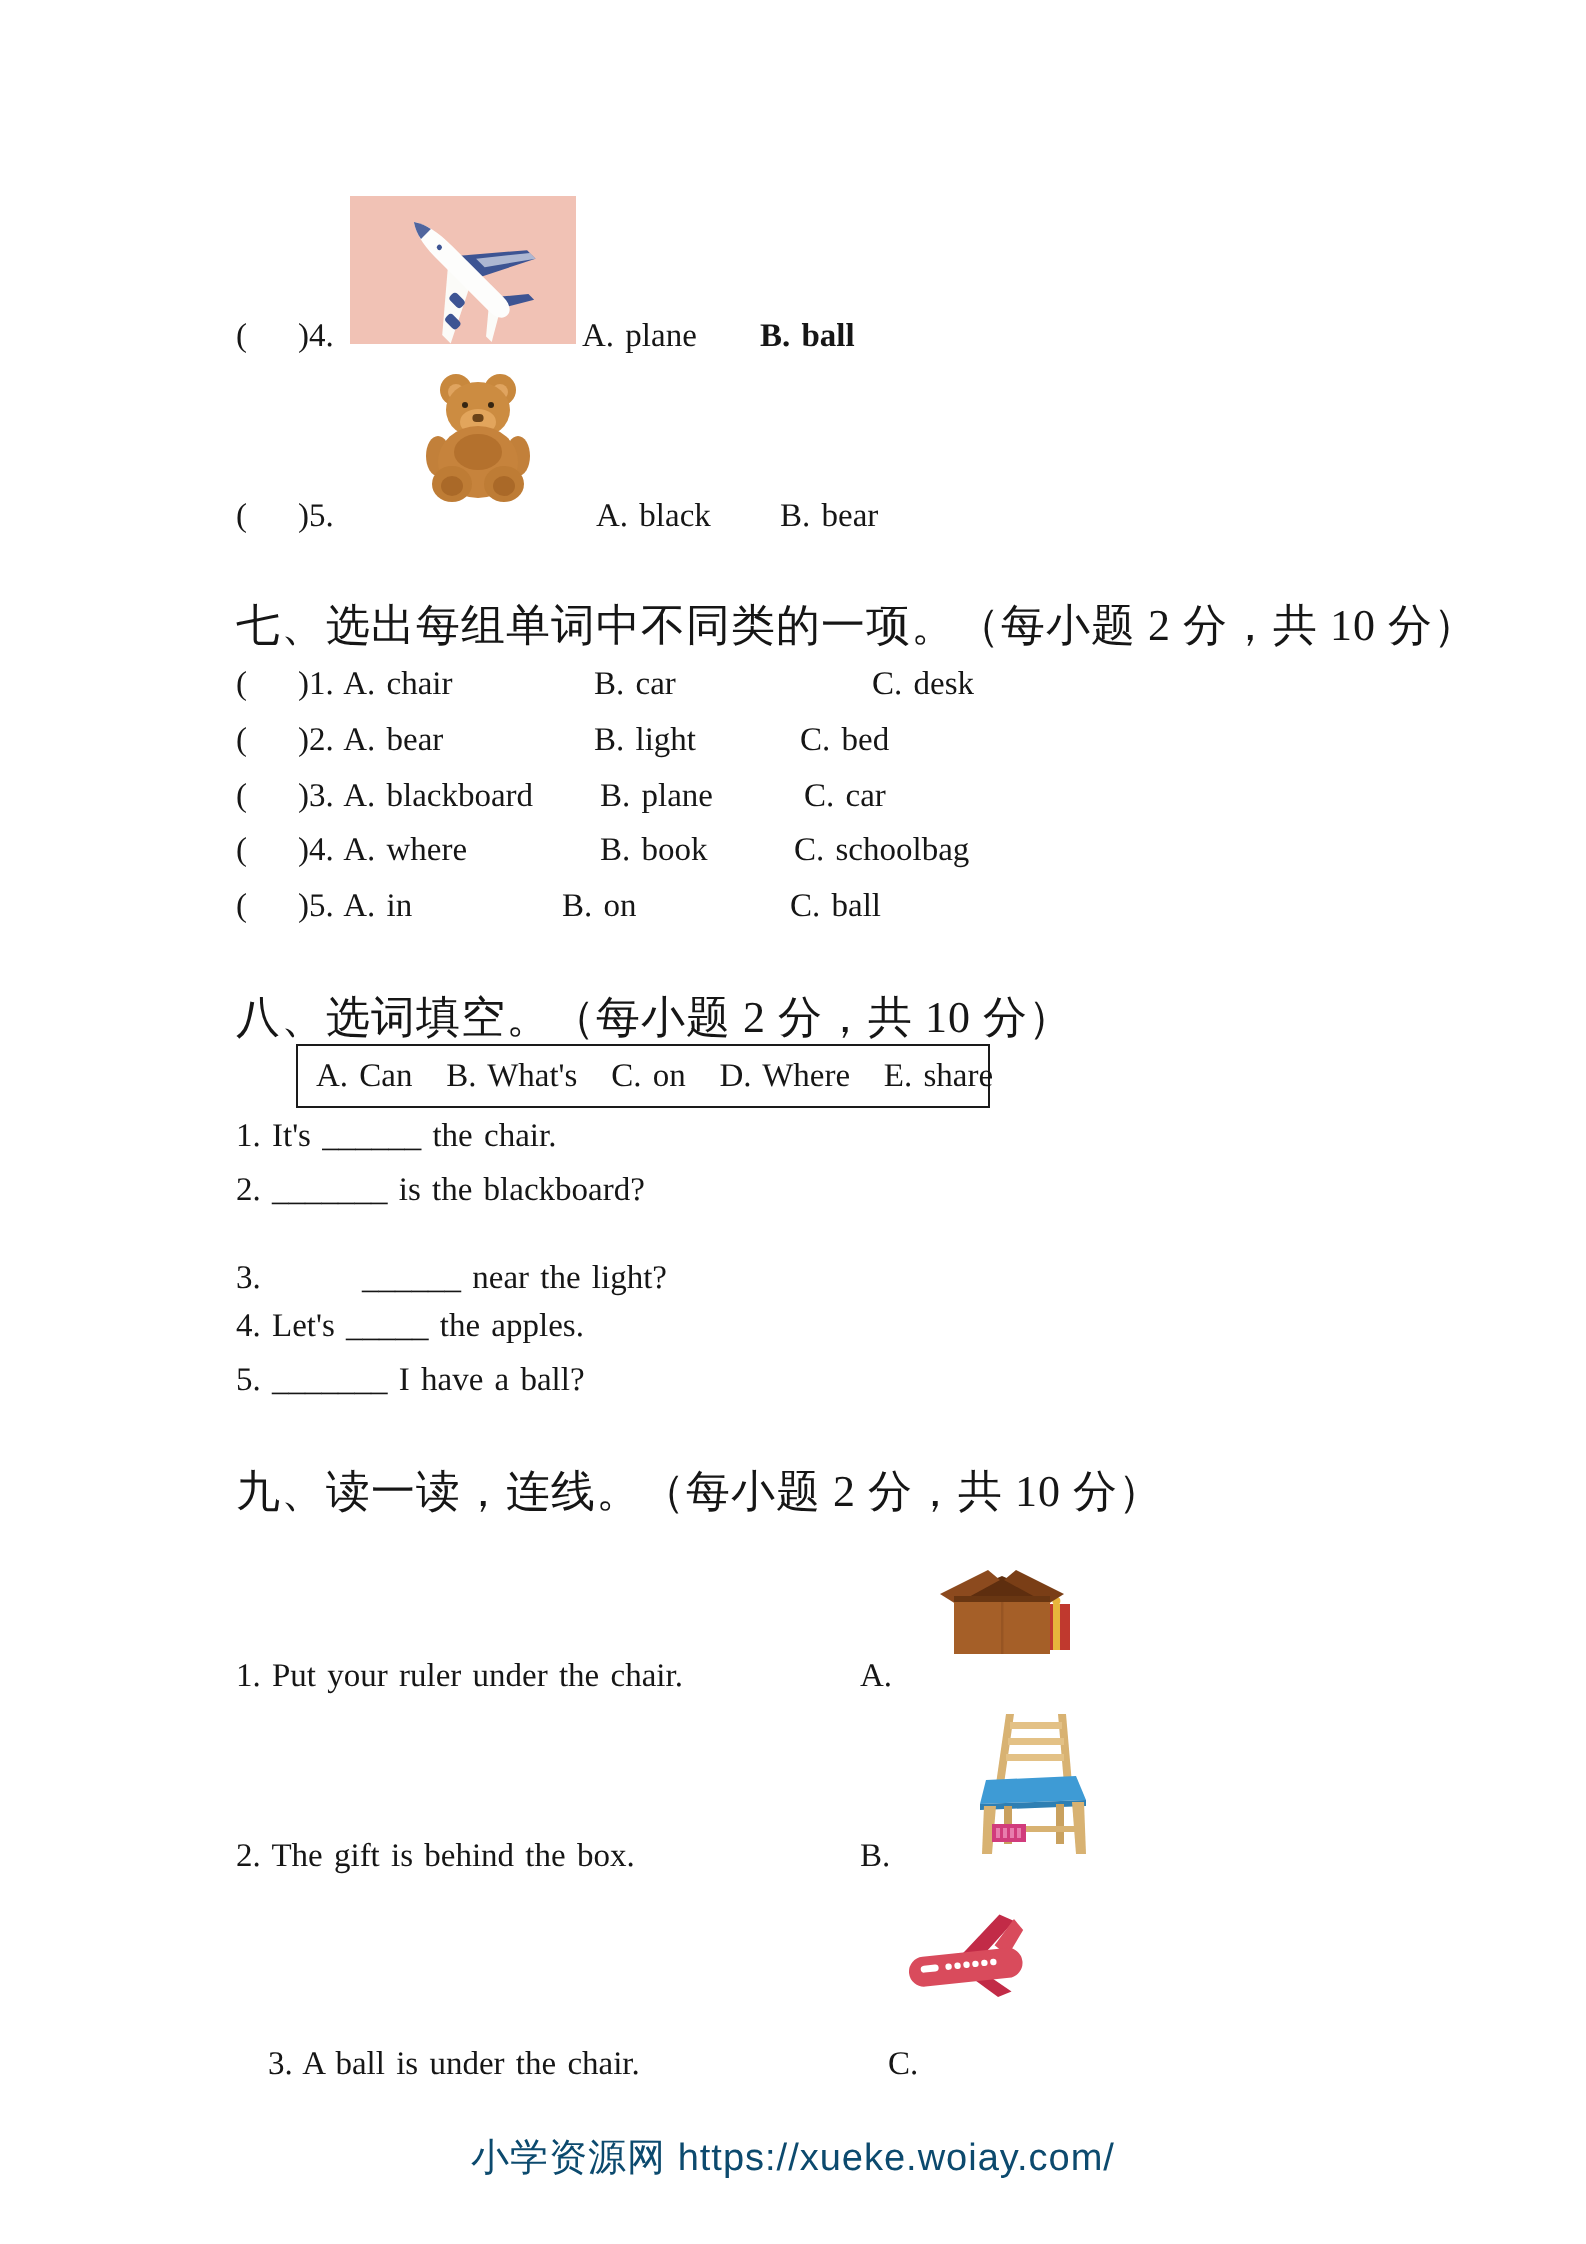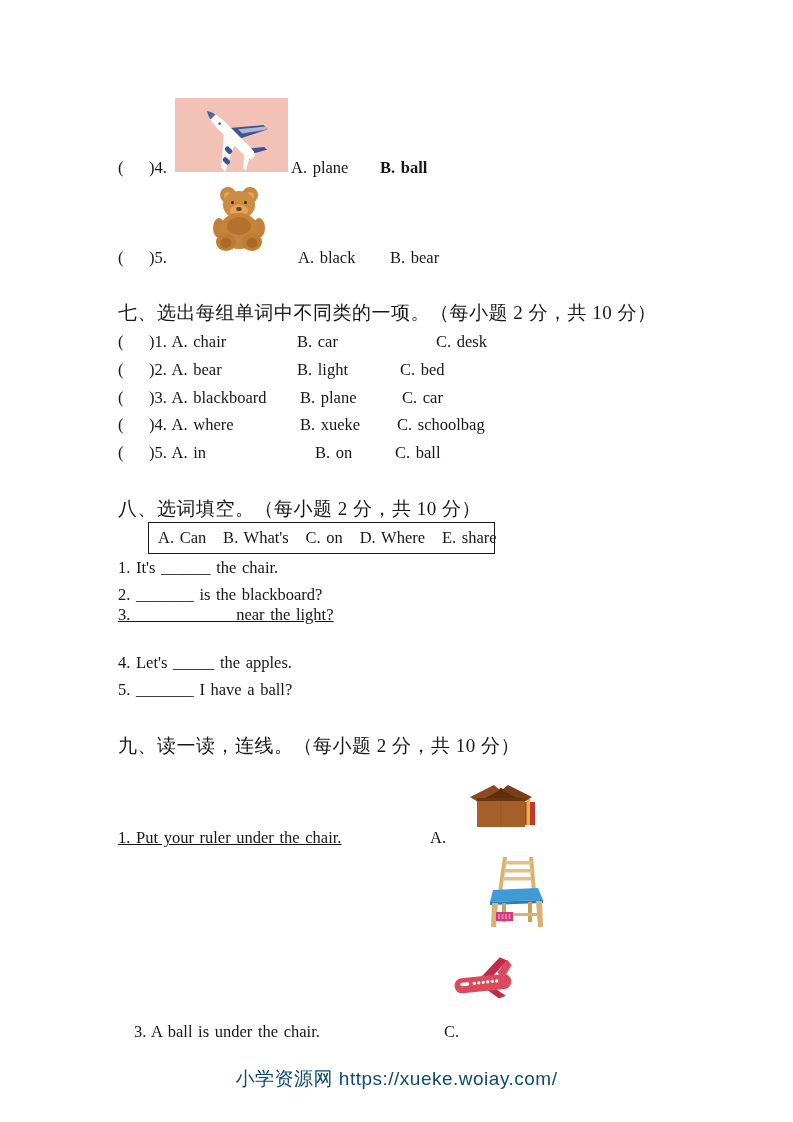--- a/index.html
+++ b/index.html
@@ -6,21 +6,21 @@
   .page{
     position:relative;
     width:793px;height:1122px;
     background:#ffffff;
     font-family:"Liberation Serif","DejaVu Serif",serif;
     color:#161616;
     overflow:hidden;
   }
   .abs{position:absolute;}
   .en{font-size:16.5px;word-spacing:1.5px;white-space:pre;line-height:22px;}
-  .heading{font-size:19px;letter-spacing:.5px;white-space:pre;line-height:24px;}
+  .heading{font-size:22px;letter-spacing:.5px;white-space:pre;line-height:24px;}
   .row{position:absolute;left:0;width:100%;height:22px;}
   .row span{position:absolute;top:0;}
   .wordbank-box{
     position:absolute;left:148px;top:522px;width:347px;height:32px;
     border:1.5px solid #1a1a1a;box-sizing:border-box;
     display:flex;align-items:center;
   }
   .wordbank-box .bank-text{padding-left:9px;}
   .footer{
     position:absolute;left:0;top:1066px;width:100%;
@@ -106,60 +106,60 @@
   </div>
   <div class="row en" style="top:387px;">
     <span style="left:118px;">(</span>
     <span style="left:149px;">)3. A. blackboard</span>
     <span style="left:300px;">B. plane</span>
     <span style="left:402px;">C. car</span>
   </div>
   <div class="row en" style="top:414px;">
     <span style="left:118px;">(</span>
     <span style="left:149px;">)4. A. where</span>
-    <span style="left:300px;">B. xueke</span>
+    <span style="left:300px;">B. book</span>
     <span style="left:397px;">C. schoolbag</span>
   </div>
   <div class="row en" style="top:442px;">
     <span style="left:118px;">(</span>
     <span style="left:149px;">)5. A. in</span>
-    <span style="left:315px;text-align:right;">B. on</span>
+    <span style="left:281px;text-align:right;">B. on</span>
     <span style="left:395px;">C. ball</span>
   </div>
 
   <div class="abs heading" style="left:118px;top:497px;">八、选词填空。（每小题 2 分，共 10 分）</div>
 
   <div class="wordbank-box">
     <span class="en bank-text">A. Can   B. What's   C. on   D. Where   E. share</span>
   </div>
 
   <div class="abs en" style="left:118px;top:557px;">1. It's ______ the chair.</div>
   <div class="abs en" style="left:118px;top:584px;">2. _______ is the blackboard?</div>
-  <div class="abs en" style="left:118px;top:604px;text-decoration:underline;">3.         ______ near the light?</div>
+  <div class="abs en" style="left:118px;top:628px;">3.         ______ near the light?</div>
   <div class="abs en" style="left:118px;top:652px;">4. Let's _____ the apples.</div>
   <div class="abs en" style="left:118px;top:679px;">5. _______ I have a ball?</div>
 
   <div class="abs heading" style="left:118px;top:734px;">九、读一读，连线。（每小题 2 分，共 10 分）</div>
 
   <figure class="abs" style="left:466px;top:781px;">
     <svg width="70" height="50" viewBox="0 0 70 50">
       <rect x="55" y="21" width="14" height="23" fill="#C0392E"></rect>
       <rect x="60.5" y="21" width="3.5" height="23" fill="#E8B43C"></rect>
       <circle cx="62.2" cy="19.5" r="2" fill="#E8B43C"></circle>
       <polygon points="12,17 58,17 35,7" fill="#5E2E0F"></polygon>
       <polygon points="4,16 28,4 34,9 12,21" fill="#8C4A1E"></polygon>
       <polygon points="66,16 42,4 36,9 58,21" fill="#7A3E16"></polygon>
       <rect x="11" y="17" width="48" height="29" fill="#A55F28"></rect>
       <rect x="11" y="17" width="48" height="3" fill="#693612"></rect>
       <rect x="34.5" y="20" width="1.2" height="26" fill="#8E4E20" opacity="0.6"></rect>
     </svg>
   </figure>
 
   <div class="row en" style="top:827px;">
-    <span style="left:118px;text-decoration:underline;">1. Put your ruler under the chair.</span>
+    <span style="left:118px;">1. Put your ruler under the chair.</span>
     <span style="left:430px;">A.</span>
   </div>
 
   <figure class="abs" style="left:486px;top:856px;">
     <svg width="60" height="72" viewBox="0 0 60 72">
       <polygon points="17,1 21,1 16,36 12,36" fill="#D8B272"></polygon>
       <polygon points="43,1 47,1 50,36 46,36" fill="#D8B272"></polygon>
       <rect x="19" y="5" width="26" height="3.5" fill="#E3C186"></rect>
       <rect x="18" y="13" width="28" height="3.5" fill="#E3C186"></rect>
       <rect x="17" y="21" width="29" height="3.5" fill="#E3C186"></rect>
@@ -173,20 +173,24 @@
       <rect x="10" y="56" width="17" height="9" fill="#D13C7C"></rect>
       <g fill="#E87DAD">
         <rect x="12" y="58" width="2" height="5"></rect>
         <rect x="15.5" y="58" width="2" height="5"></rect>
         <rect x="19" y="58" width="2" height="5"></rect>
         <rect x="22.5" y="58" width="2" height="5"></rect>
       </g>
     </svg>
   </figure>
 
+  <div class="row en" style="top:917px;">
+    <span style="left:118px;">2. The gift is behind the box.</span>
+    <span style="left:430px;">B.</span>
+  </div>
 
   <figure class="abs" style="left:452px;top:954px;">
     <svg width="64" height="52" viewBox="0 0 64 52">
       <g transform="rotate(-6 32 26)">
         <polygon points="28,24 50,5 57,9 38,26" fill="#C22B47"></polygon>
         <polygon points="46,20 57,8 61,14 52,26" fill="#D94B5C"></polygon>
         <polygon points="38,32 52,44 45,46 34,36" fill="#C22B47"></polygon>
         <rect x="2" y="22" width="57" height="15" rx="7.5" fill="#D94B5C"></rect>
         <rect x="8" y="26.5" width="9" height="3.5" rx="1.75" fill="#FFFFFF"></rect>
         <g fill="#FFFFFF">

